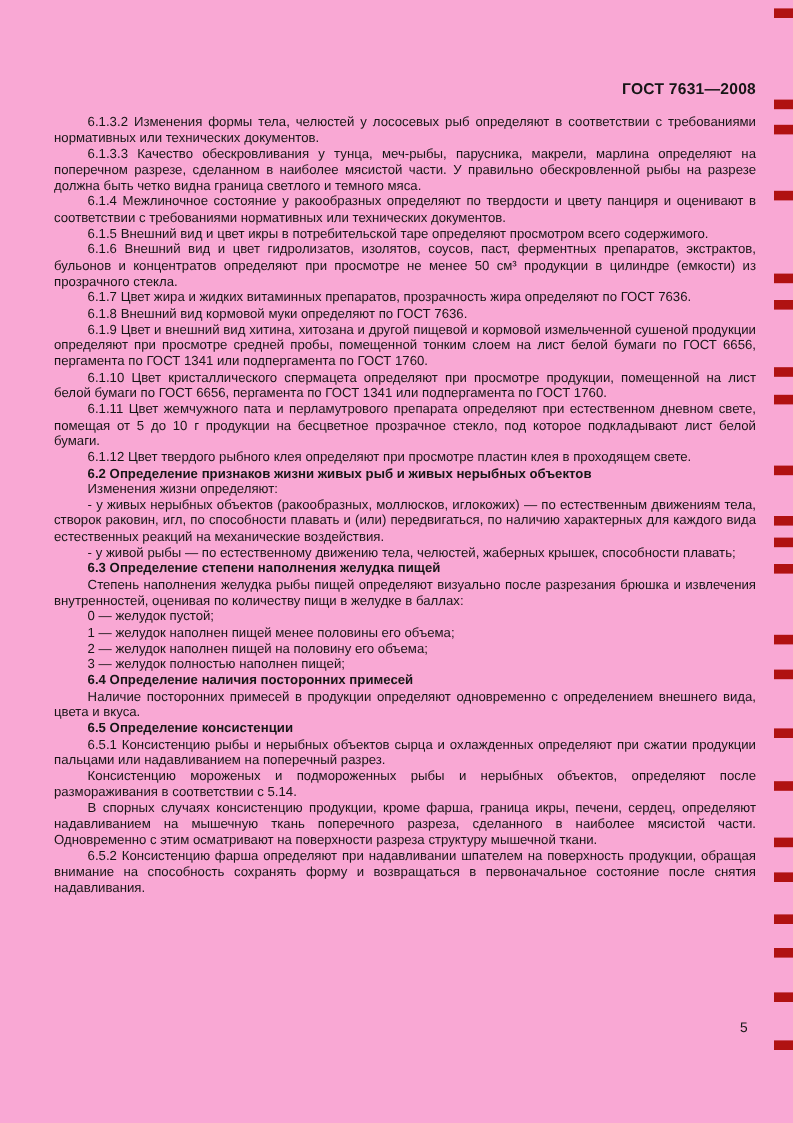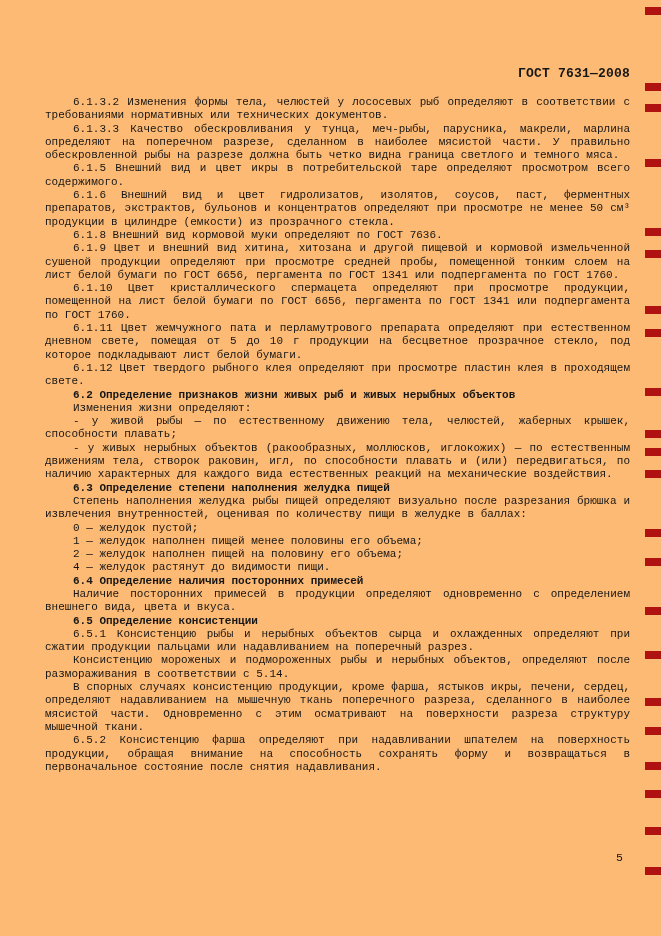--- a/index.html
+++ b/index.html
@@ -1,22 +1,22 @@
 <!DOCTYPE html>
 <html lang="ru"><head>
 <meta charset="utf-8">
 <style>
   html, body { margin: 0; padding: 0; }
   .page {
     position: relative;
     width: 661px;
     height: 936px;
-    background: #fdba74;
+    background: #f9a8d4;
     overflow: hidden;
-    font-family: Liberation Mono, monospace;
+    font-family: Liberation Sans, sans-serif;
     color: #161616;
   }
   .doc-header {
     position: absolute;
     top: 66px;
     right: 31px;
     font-size: 13px;
     font-weight: bold;
     letter-spacing: 0.2px;
     white-space: nowrap;
@@ -58,43 +58,45 @@
 </head>
 <body>
 
 <div class="page">
   <div class="doc-header">ГОСТ 7631—2008</div>
 
   <div class="doc-body">
 
   <p>6.1.3.2  Изменения формы тела, челюстей у лососевых рыб определяют в соответствии с требованиями нормативных или технических документов.</p>
       <p>6.1.3.3  Качество обескровливания у тунца, меч-рыбы, парусника, макрели, марлина определяют на поперечном разрезе, сделанном в наиболее мясистой части. У правильно обескровленной рыбы на разрезе должна быть четко видна граница светлого и темного мяса.</p>
+      <p>6.1.4  Межлиночное состояние у ракообразных определяют по твердости и цвету панциря и оценивают в соответствии с требованиями нормативных или технических документов.</p>
       <p>6.1.5  Внешний вид и цвет икры в потребительской таре определяют просмотром всего содержимого.</p>
       <p>6.1.6  Внешний вид и цвет гидролизатов, изолятов, соусов, паст, ферментных препаратов, экстрактов, бульонов и концентратов определяют при просмотре не менее 50 см³ продукции в цилиндре (емкости) из прозрачного стекла.</p>
+      <p>6.1.7  Цвет жира и жидких витаминных препаратов, прозрачность жира определяют по ГОСТ 7636.</p>
       <p>6.1.8  Внешний вид кормовой муки определяют по ГОСТ 7636.</p>
       <p>6.1.9  Цвет и внешний вид хитина, хитозана и другой пищевой и кормовой измельченной сушеной продукции определяют при просмотре средней пробы, помещенной тонким слоем на лист белой бумаги по ГОСТ 6656, пергамента по ГОСТ 1341 или подпергамента по ГОСТ 1760.</p>
       <p>6.1.10  Цвет кристаллического спермацета определяют при просмотре продукции, помещенной на лист белой бумаги по ГОСТ 6656, пергамента по ГОСТ 1341 или подпергамента по ГОСТ 1760.</p>
       <p>6.1.11  Цвет жемчужного пата и перламутрового препарата определяют при естественном дневном свете, помещая от 5 до 10 г продукции на бесцветное прозрачное стекло, под которое подкладывают лист белой бумаги.</p>
       <p>6.1.12  Цвет твердого рыбного клея определяют при просмотре пластин клея в проходящем свете.</p>
       <p class="bold">6.2  Определение признаков жизни живых рыб и живых нерыбных объектов</p>
       <p>Изменения жизни определяют:</p>
+      <p>-  у живых нерыбных объектов (ракообразных, моллюсков, иглокожих) — по естественным движениям тела, створок раковин, игл, по способности плавать и (или) передвигаться, по наличию характерных для каждого вида естественных реакций на механические воздействия.</p>
       <p>-  у живой рыбы — по естественному движению тела, челюстей, жаберных крышек, способности плавать;</p>
-      <p>-  у живых нерыбных объектов (ракообразных, моллюсков, иглокожих) — по естественным движениям тела, створок раковин, игл, по способности плавать и (или) передвигаться, по наличию характерных для каждого вида естественных реакций на механические воздействия.</p>
       <p class="bold">6.3  Определение степени наполнения желудка пищей</p>
       <p>Степень наполнения желудка рыбы пищей определяют визуально после разрезания брюшка и извлечения внутренностей, оценивая по количеству пищи в желудке в баллах:</p>
       <p>0 — желудок пустой;</p>
       <p>1 — желудок наполнен пищей менее половины его объема;</p>
       <p>2 — желудок наполнен пищей на половину его объема;</p>
-      <p>4 — желудок растянут до видимости пищи.</p>
+      <p>3 — желудок полностью наполнен пищей;</p>
       <p class="bold">6.4  Определение наличия посторонних примесей</p>
       <p>Наличие посторонних примесей в продукции определяют одновременно с определением внешнего вида, цвета и вкуса.</p>
       <p class="bold">6.5  Определение консистенции</p>
       <p>6.5.1  Консистенцию рыбы и нерыбных объектов сырца и охлажденных определяют при сжатии продукции пальцами или надавливанием на поперечный разрез.</p>
       <p>Консистенцию мороженых и подмороженных рыбы и нерыбных объектов, определяют после размораживания в соответствии с 5.14.</p>
-      <p>В спорных случаях консистенцию продукции, кроме фарша, ястыков икры, печени, сердец, определяют надавливанием на мышечную ткань поперечного разреза, сделанного в наиболее мясистой части. Одновременно с этим осматривают на поверхности разреза структуру мышечной ткани.</p>
+      <p>В спорных случаях консистенцию продукции, кроме фарша, граница икры, печени, сердец, определяют надавливанием на мышечную ткань поперечного разреза, сделанного в наиболее мясистой части. Одновременно с этим осматривают на поверхности разреза структуру мышечной ткани.</p>
       <p>6.5.2  Консистенцию фарша определяют при надавливании шпателем на поверхность продукции, обращая внимание на способность сохранять форму и возвращаться в первоначальное состояние после снятия надавливания.</p>
     </div>
 
   <div class="page-number">5</div>
 
   <div class="edge-marks">
 
   <div class="edge-mark" style="top: 7px; background: rgb(176, 18, 18);"></div>
       <div class="edge-mark" style="top: 83px; background: rgb(176, 18, 18);"></div>
       <div class="edge-mark" style="top: 104px; background: rgb(176, 18, 18);"></div>

